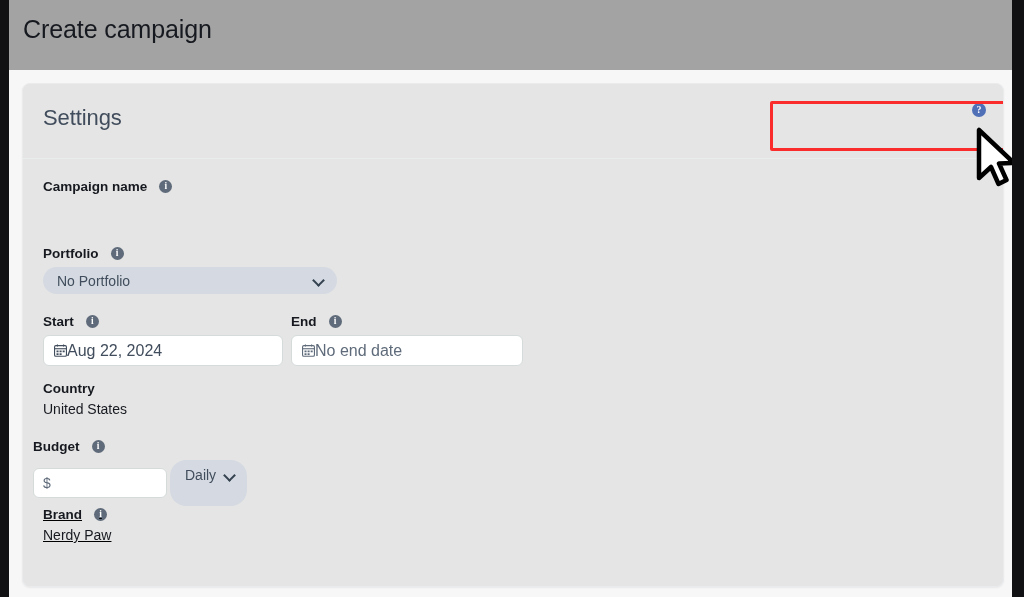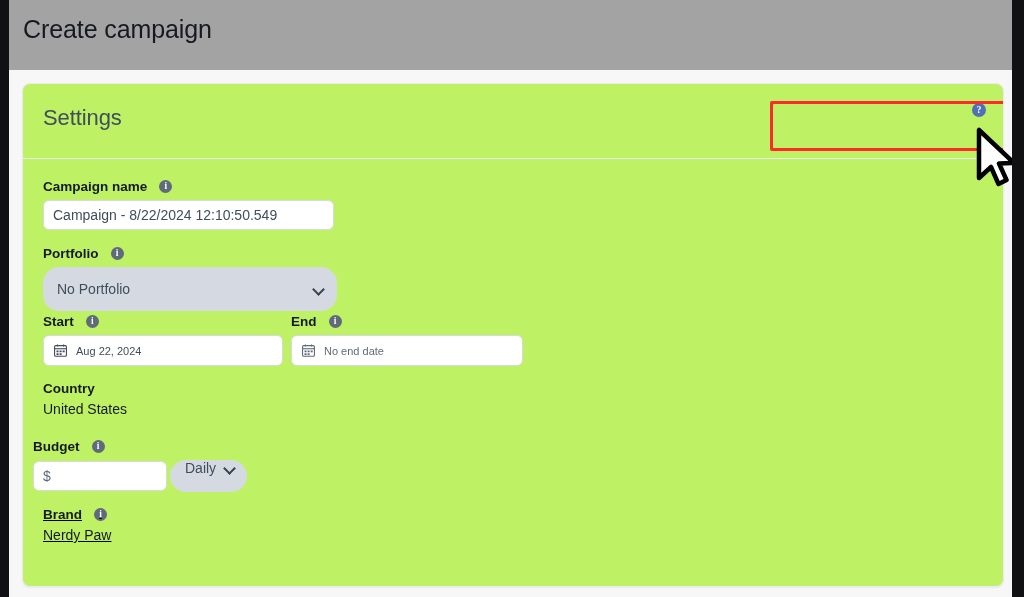--- a/index.html
+++ b/index.html
@@ -58,21 +58,21 @@
     white-space: nowrap;
   }
 
   
   #settings-card {
     position: absolute;
     left: 13px;
     top: 83px;
     width: 980px;
     height: 502px;
-    background: #bef264;
+    background: #e5e5e5;
     border: 1px solid #e9ebed;
     border-radius: 8px;
     box-shadow: 0 1px 2px rgba(0,0,0,0.06);
     overflow: hidden;
   }
 
   #card-header {
     position: relative;
     height: 74px;
     border-bottom: 1px solid #eaeded;
@@ -175,21 +175,21 @@
     outline: none;
   }
   .text-input::placeholder { color: #5f6b7a; }
 
   
   .select-pill {
     box-sizing: border-box;
     display: flex;
     align-items: center;
     justify-content: space-between;
-    height: 44px;
+    height: 27px;
     background: #d5dae2;
     border-radius: 16px;
     padding: 0 13px 0 14px;
     font-size: 14px;
     color: #414d5c;
     cursor: pointer;
     user-select: none;
   }
   .chev {
     width: 11px;
@@ -206,27 +206,26 @@
     border-right: 2px solid #35424f;
     border-bottom: 2px solid #35424f;
     transform: rotate(45deg);
   }
 
   
   .date-input {
     box-sizing: border-box;
     display: flex;
     align-items: center;
-    gap: 9px;
     height: 31px;
     background: #ffffff;
     border: 1px solid #d5dbdb;
     border-radius: 6px;
     padding: 0 10px;
-    font-size: 11px;
+    font-size: 16px;
     color: #414d5c;
     cursor: text;
   }
   .date-value { color: #414d5c; }
   .date-placeholder { color: #5f6b7a; }
 
   .cal-icon { flex: 0 0 13px; }
 
   
   .static-value {
@@ -236,21 +235,21 @@
   }
 
   
   #budget-row {
     display: flex;
     align-items: center;
     gap: 3px;
   }
   #budget-input { width: 134px; }
   #budget-unit {
-    height: 32px;
+    height: 46px;
     border-radius: 16px;
     padding: 0 12px 16px 15px;
     background: #d5dae2;
   }
 
   
   #cursor {
     position: absolute;
     left: 962px;
     top: 126px;
@@ -283,21 +282,20 @@
       <div id="highlight-box"></div>
     </div>
 
     <div id="card-body">
 
       <div class="field-group" style="left:20px; top:20px;">
         <div class="field-label">
           <span>Campaign name</span>
           <span class="info-icon">i</span>
         </div>
-        <input class="text-input" style="width: 291px;" value="Campaign - 8/22/2024 12:10:50.549">
       </div>
 
       <div class="field-group" style="left:20px; top:87px;">
         <div class="field-label">
           <span>Portfolio</span>
           <span class="info-icon">i</span>
         </div>
         <div class="select-pill" style="width:294px;">
           <span>No Portfolio</span>
           <span class="chev"></span>

